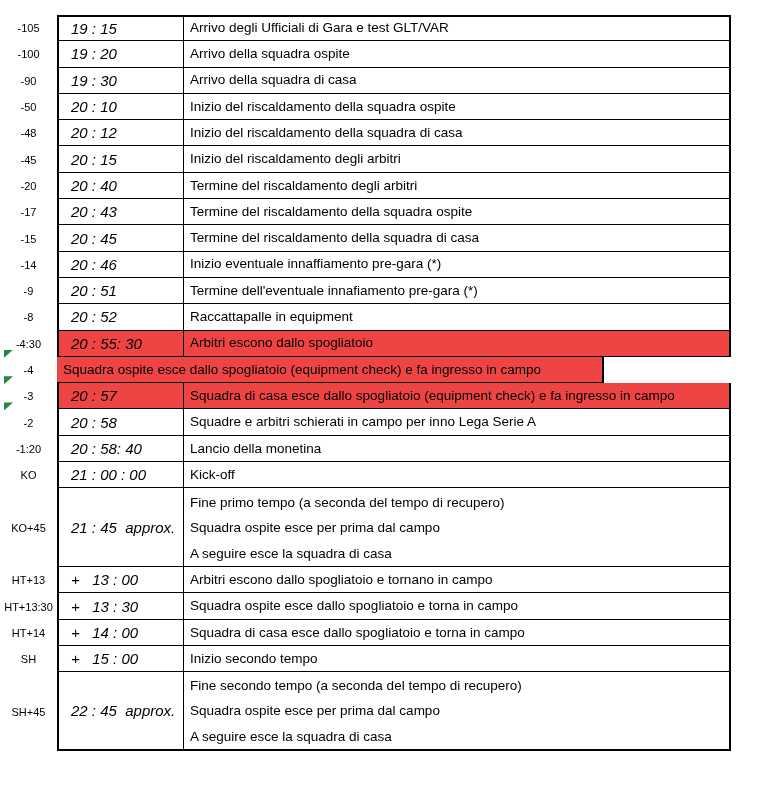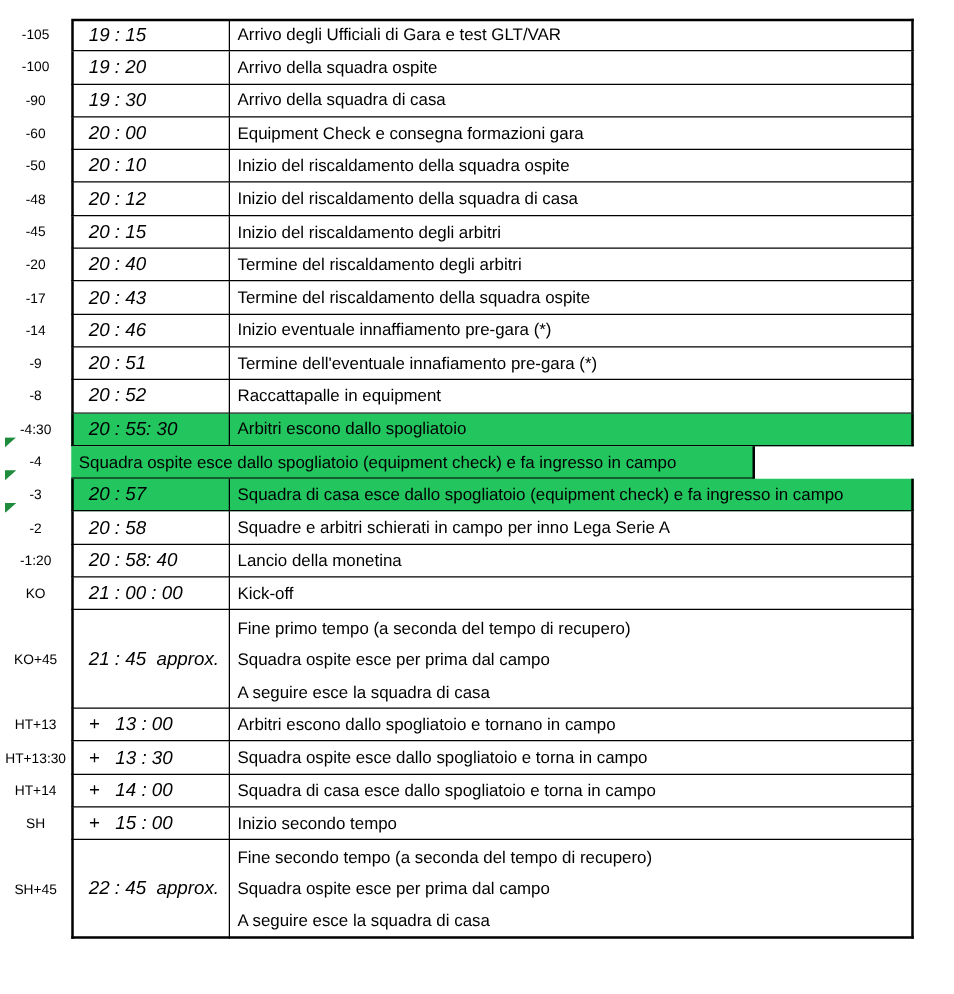--- a/index.html
+++ b/index.html
@@ -45,21 +45,21 @@
     box-sizing: border-box;
     border-right: 2px solid #000;
     display: flex; flex-direction: column; justify-content: flex-end;
     padding-left: 6px;
     font-size: 13.5px;
   }
   .desc-line { line-height: 25.5px; white-space: nowrap; }
   .row .time-cell, .row .desc-cell { border-bottom: 1.5px solid #000; }
   .row.first .time-cell, .row.first .desc-cell { border-top: 2px solid #000; }
   .row.last .time-cell, .row.last .desc-cell { border-bottom: 2px solid #000; }
-  .row.hl .time-cell, .row.hl .desc-cell { background: #22c55e; }
+  .row.hl .time-cell, .row.hl .desc-cell { background: #ef4444; }
   .marker {
     position: absolute;
     left: 4px; top: -7px;
     width: 9px; height: 8px;
     background: #1E8C3C;
     clip-path: polygon(0 0, 100% 0, 0 100%);
   }
 </style>
 </head>
 <body>
@@ -89,29 +89,20 @@
   <div class="row">
     <div class="offset-cell">
       <span class="offset-text">-90</span>
     </div>
     <div class="time-cell">19 : 30</div>
     <div class="desc-cell">
           <div class="desc-line">Arrivo della squadra di casa</div>
         </div>
   </div>
 
-  <div class="row">
-    <div class="offset-cell">
-      <span class="offset-text">-60</span>
-    </div>
-    <div class="time-cell">20 : 00</div>
-    <div class="desc-cell">
-          <div class="desc-line">Equipment Check e consegna formazioni gara</div>
-        </div>
-  </div>
 
   <div class="row">
     <div class="offset-cell">
       <span class="offset-text">-50</span>
     </div>
     <div class="time-cell">20 : 10</div>
     <div class="desc-cell">
           <div class="desc-line">Inizio del riscaldamento della squadra ospite</div>
         </div>
   </div>
@@ -149,20 +140,29 @@
   <div class="row">
     <div class="offset-cell">
       <span class="offset-text">-17</span>
     </div>
     <div class="time-cell">20 : 43</div>
     <div class="desc-cell">
           <div class="desc-line">Termine del riscaldamento della squadra ospite</div>
         </div>
   </div>
 
+  <div class="row">
+    <div class="offset-cell">
+      <span class="offset-text">-15</span>
+    </div>
+    <div class="time-cell">20 : 45</div>
+    <div class="desc-cell">
+          <div class="desc-line">Termine del riscaldamento della squadra di casa</div>
+        </div>
+  </div>
 
   <div class="row">
     <div class="offset-cell">
       <span class="offset-text">-14</span>
     </div>
     <div class="time-cell">20 : 46</div>
     <div class="desc-cell">
           <div class="desc-line">Inizio eventuale innaffiamento pre-gara (*)</div>
         </div>
   </div>

